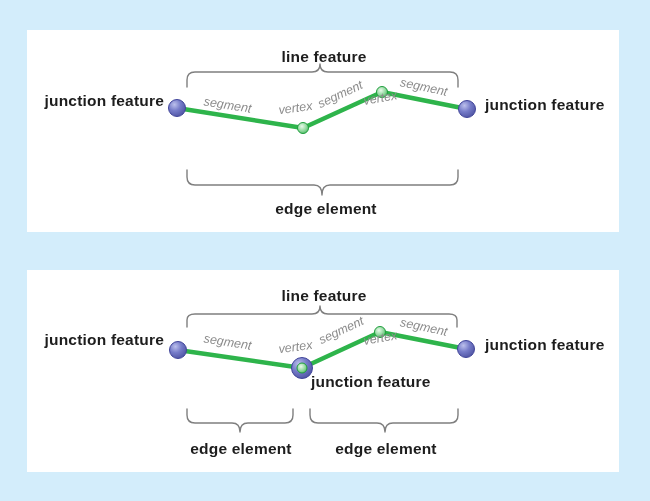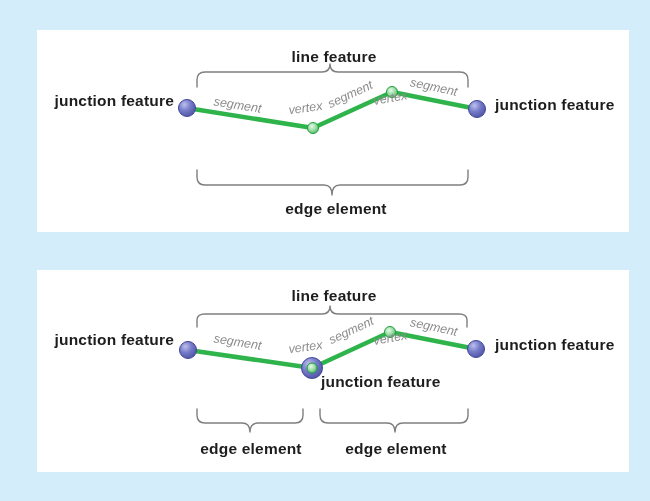--- a/index.html
+++ b/index.html
@@ -7,21 +7,21 @@
     --junction-hi:#bcc0ec; --junction-mid:#767cc9; --junction-dark:#4a4f9e; --junction-stroke:#41459a;
     --vertex-hi:#e9f9ea; --vertex-mid:#8cd79a; --vertex-dark:#36ae50; --vertex-stroke:#1f9e3d;
     --brace:#7f7f7f; --small-label:#8c8c8c; --text:#1d1d1d;
   }
   html,body{margin:0;padding:0;}
   body{
     width:650px;height:501px;background:var(--background);
     font-family:"Liberation Sans",sans-serif;overflow:hidden;position:relative;
   }
   .panel{
-    position:absolute;left:37px;width:592px;height:202px;background:var(--panel);
+    position:absolute;left:27px;width:592px;height:202px;background:var(--panel);
   }
   .panel.top{top:30px;}
   .panel.bottom{top:270px;}
   svg{display:block;}
   .brace{fill:none;stroke:var(--brace);stroke-width:1.4;stroke-linecap:round;stroke-linejoin:round;}
   .net-line{fill:none;stroke:var(--line-green);stroke-width:4.5;stroke-linejoin:round;stroke-linecap:round;}
   .main-label{fill:var(--text);font-size:15.5px;font-weight:600;letter-spacing:.2px;}
   .small-label{fill:var(--small-label);font-size:12.5px;font-style:italic;}
   .junction-circle{stroke:var(--junction-stroke);stroke-width:1;}
   .vertex-circle{stroke:var(--vertex-stroke);stroke-width:1;}

